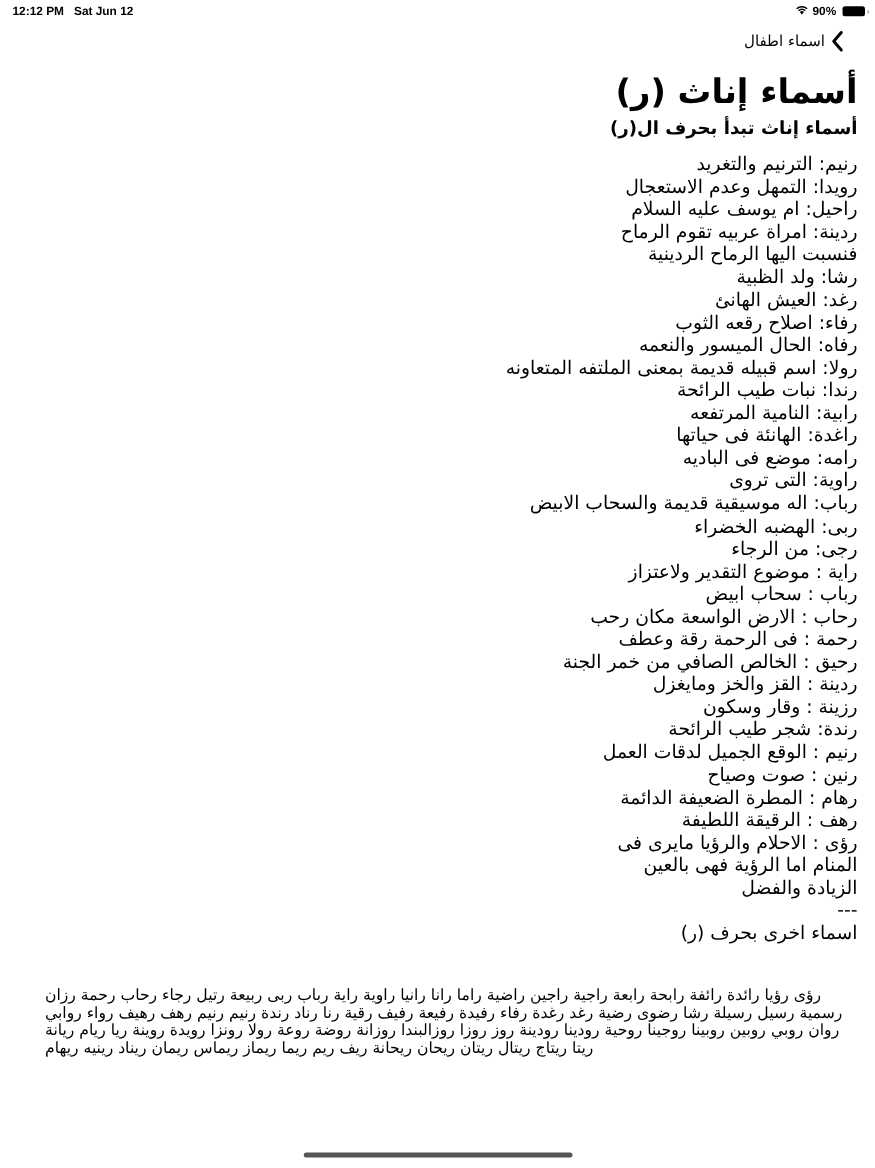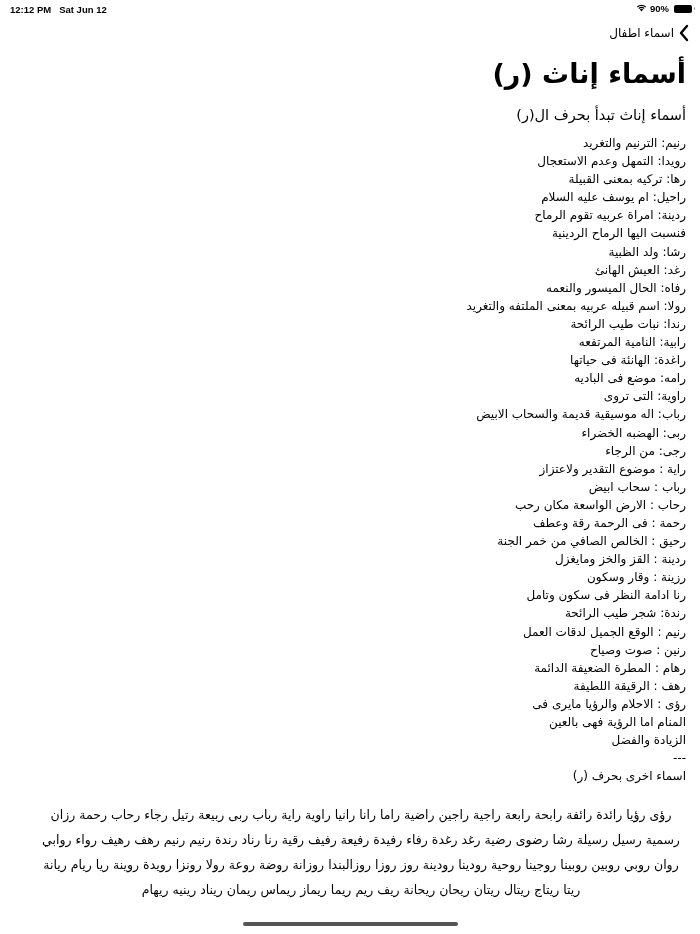--- a/index.html
+++ b/index.html
@@ -49,21 +49,21 @@
       right: -3px;
       top: 2.5px;
       width: 1.5px;
       height: 3px;
       background: #999;
       border-radius: 0 1px 1px 0;
     }
     .nav-bar {
       position: absolute;
       top: 24px;
-      right: 10px;
+      right: 24px;
       display: flex;
       align-items: center;
       direction: rtl;
       gap: 4px;
       font-family: "DejaVu Sans", sans-serif;
       font-size: 12px;
     }
     .chevron {
       width: 12px;
       height: 18px;
@@ -74,46 +74,46 @@
       top: 56px;
       left: 0;
       right: 0;
       direction: rtl;
       padding: 0 14px 0 14px;
     }
     .page-title {
       font-family: "DejaVu Sans", sans-serif;
       font-weight: bold;
       font-size: 27px;
-      margin: 0 0 12px 0;
+      margin: 0 0 0 0;
       line-height: 36px;
     }
     .subtitle {
       font-family: "DejaVu Sans", sans-serif;
-      font-weight: normal;
+      font-weight: bold;
       font-size: 14.5px;
       margin: 0 0 8px 0;
       line-height: 22px;
       text-align: right;
     }
     .meanings {
-      font-size: 12px;
+      font-size: 15px;
       line-height: 18.1px;
       margin: 0;
       padding: 0;
       list-style: none;
     }
     .meanings li {
       white-space: nowrap;
     }
     .others-para {
-      margin-top: 17px;
+      margin-top: 34px;
       font-size: 12.5px;
-      line-height: 25px;
-      text-align: center;
+      line-height: 14px;
+      text-align: left;
       padding-left: 22px;
       padding-right: 0;
     }
     .home-indicator {
       position: absolute;
       bottom: 8px;
       left: 243px;
       width: 215px;
       height: 4px;
       background: #555;
@@ -149,44 +149,43 @@
   </span>
   <span>اسماء اطفال</span>
 </div>
 
 <div class="content">
   <h1 class="page-title">أسماء إناث (ر)</h1>
   <h2 class="subtitle">أسماء إناث تبدأ بحرف ال(ر)</h2>
   <ul class="meanings">
     <li>رنيم: الترنيم والتغريد</li>
     <li>رويدا: التمهل وعدم الاستعجال</li>
-    <li>رها: تركيه بمعنى القبيلة</li>
     <li>راحيل: ام يوسف عليه السلام</li>
     <li>ردينة: امراة عربيه تقوم الرماح</li>
     <li>فنسبت اليها الرماح الردينية</li>
     <li>رشا: ولد الظبية</li>
     <li>رغد: العيش الهانئ</li>
+    <li>رفاء: اصلاح رقعه الثوب</li>
     <li>رفاه: الحال الميسور والنعمه</li>
-    <li>رولا: اسم قبيله عربيه بمعنى الملتفه والتغريد</li>
+    <li>رولا: اسم قبيله قديمة بمعنى الملتفه المتعاونه</li>
     <li>رندا: نبات طيب الرائحة</li>
     <li>رابية: النامية المرتفعه</li>
     <li>راغدة: الهانئة فى حياتها</li>
     <li>رامه: موضع فى الباديه</li>
     <li>راوية: التى تروى</li>
     <li>رباب: اله موسيقية قديمة والسحاب الابيض</li>
     <li>ربى: الهضبه الخضراء</li>
     <li>رجى: من الرجاء</li>
     <li>راية : موضوع التقدير ولاعتزاز</li>
     <li>رباب : سحاب ابيض</li>
     <li>رحاب : الارض الواسعة مكان رحب</li>
     <li>رحمة : فى الرحمة رقة وعطف</li>
     <li>رحيق : الخالص الصافي من خمر الجنة</li>
     <li>ردينة : القز والخز ومايغزل</li>
     <li>رزينة : وقار وسكون</li>
-    <li>رنا ادامة النظر فى سكون وتامل</li>
     <li>رندة: شجر طيب الرائحة</li>
     <li>رنيم : الوقع الجميل لدقات العمل</li>
     <li>رنين : صوت وصياح</li>
     <li>رهام : المطرة الضعيفة الدائمة</li>
     <li>رهف : الرقيقة اللطيفة</li>
     <li>رؤى : الاحلام والرؤيا مايرى فى</li>
     <li>المنام اما الرؤية فهى بالعين</li>
     <li>الزيادة والفضل</li>
     <li>---</li>
     <li>اسماء اخرى بحرف (ر)</li>

